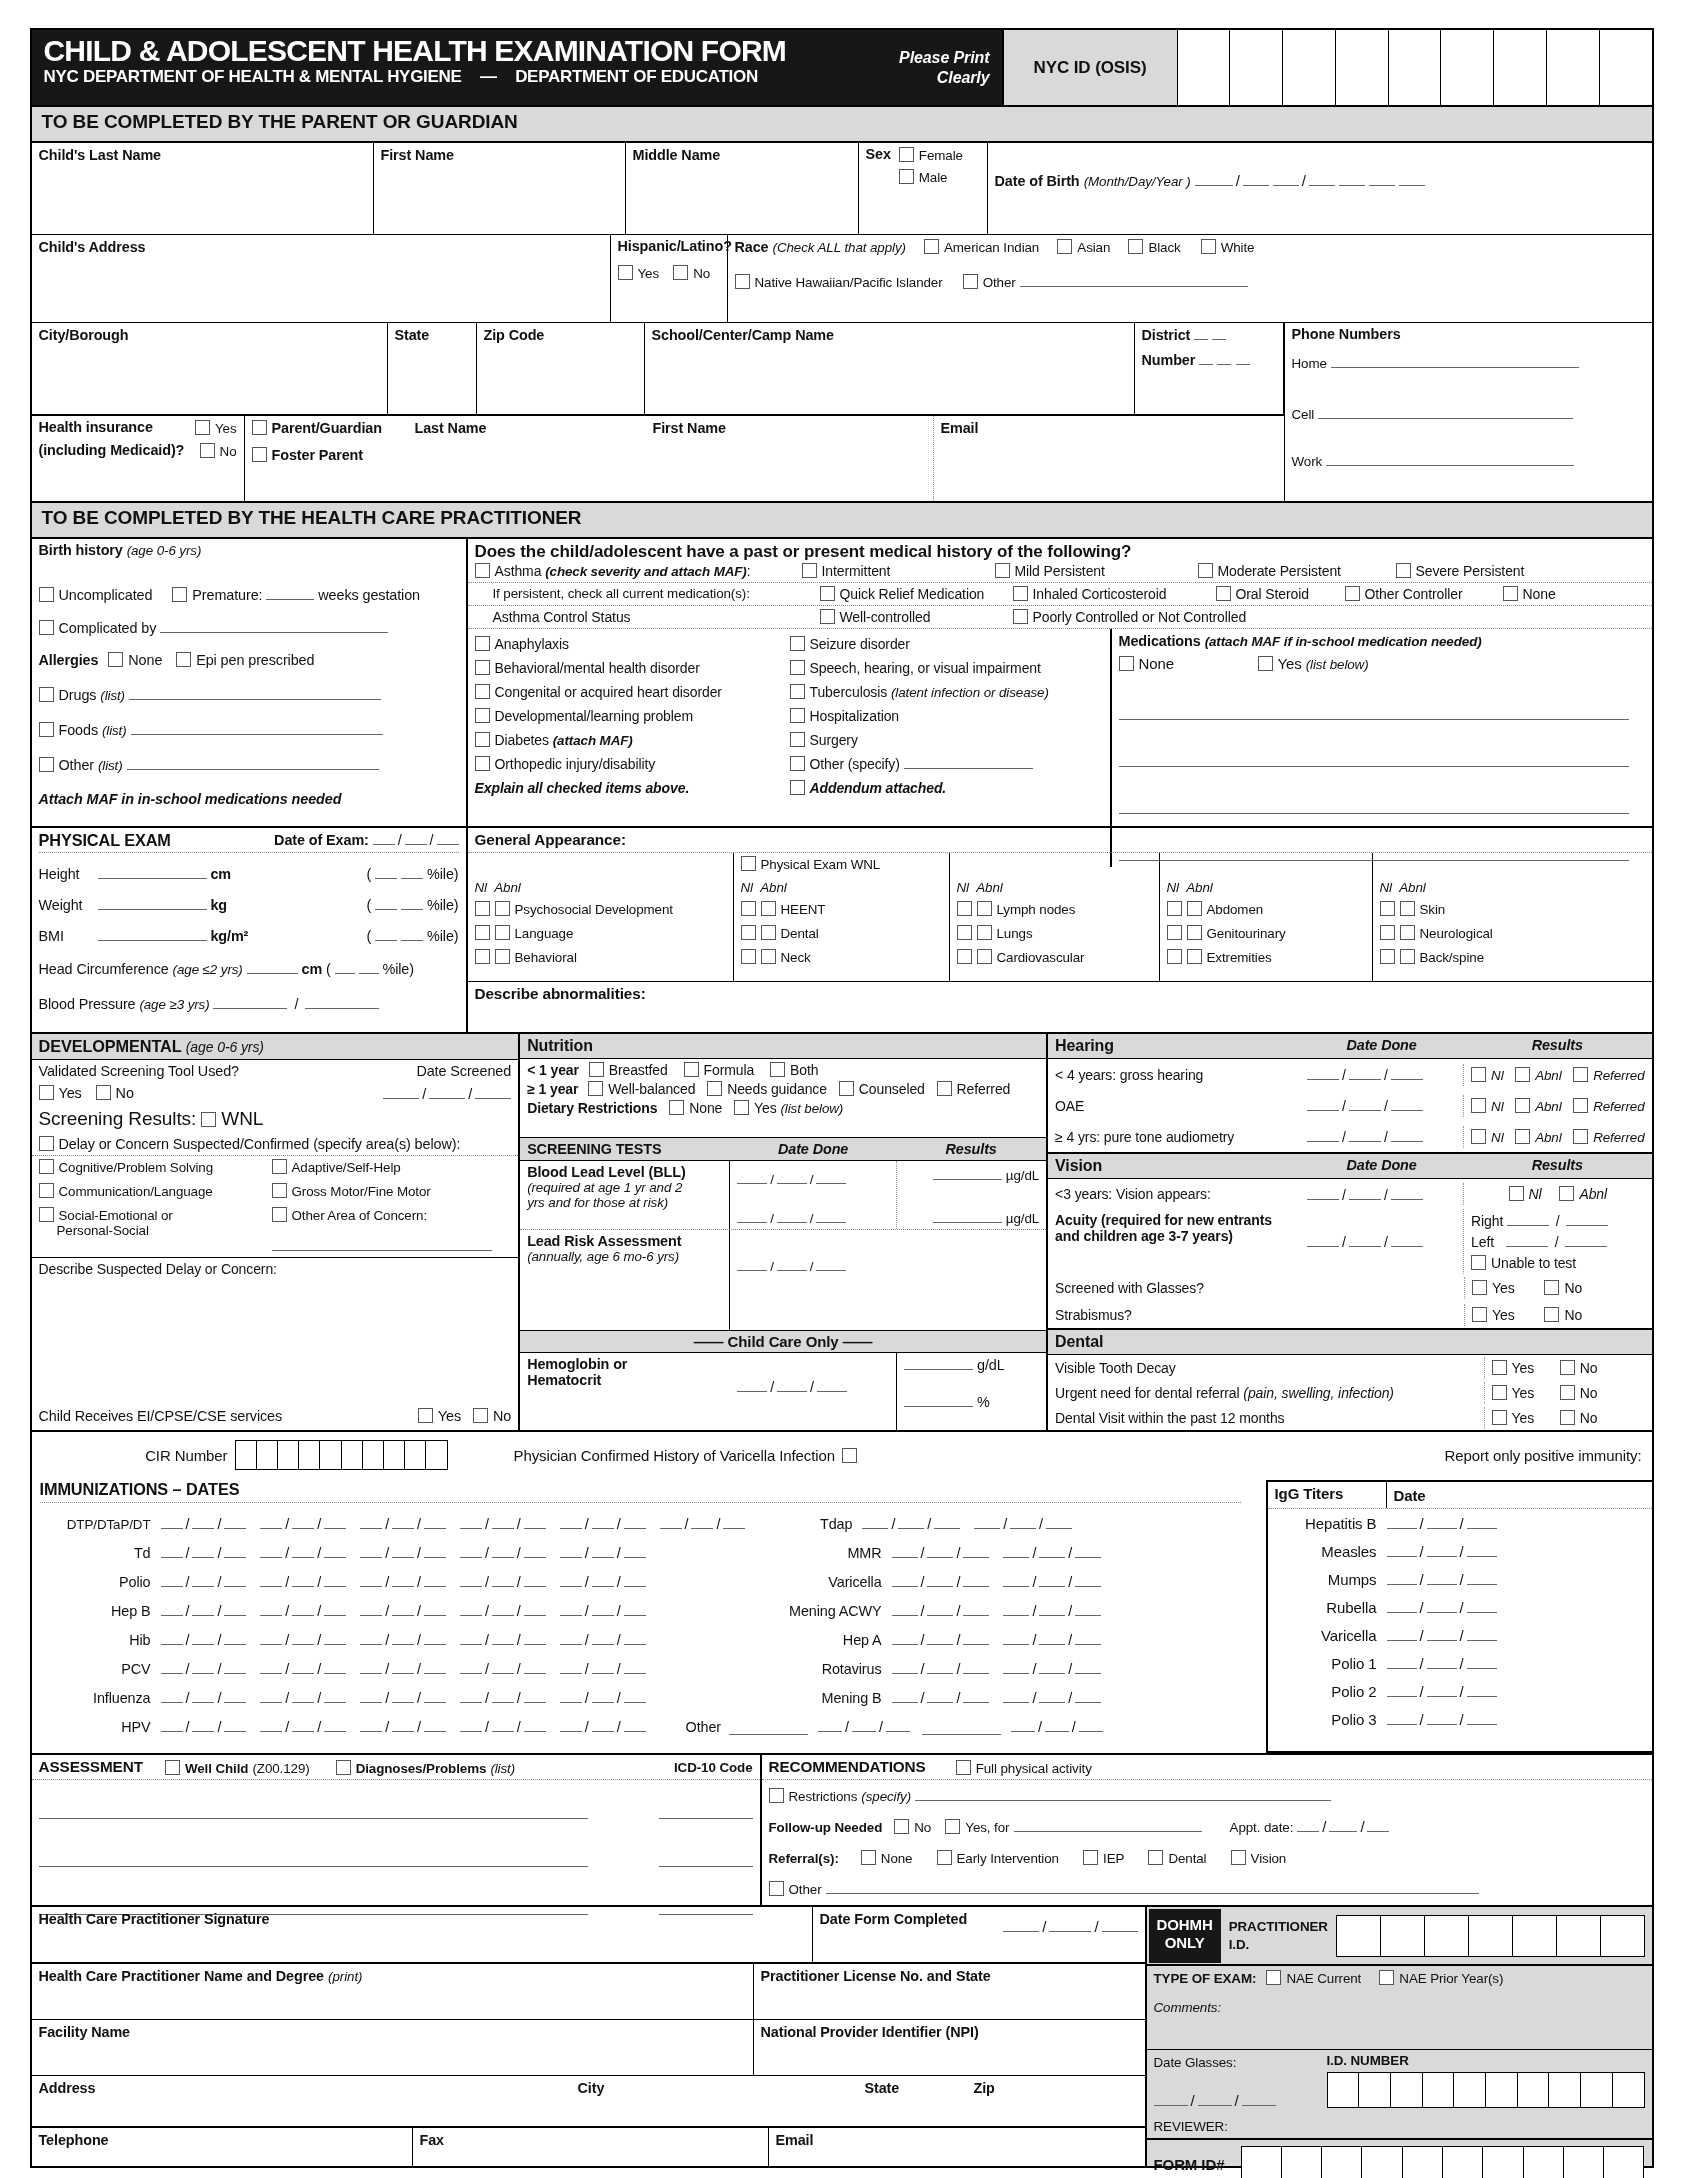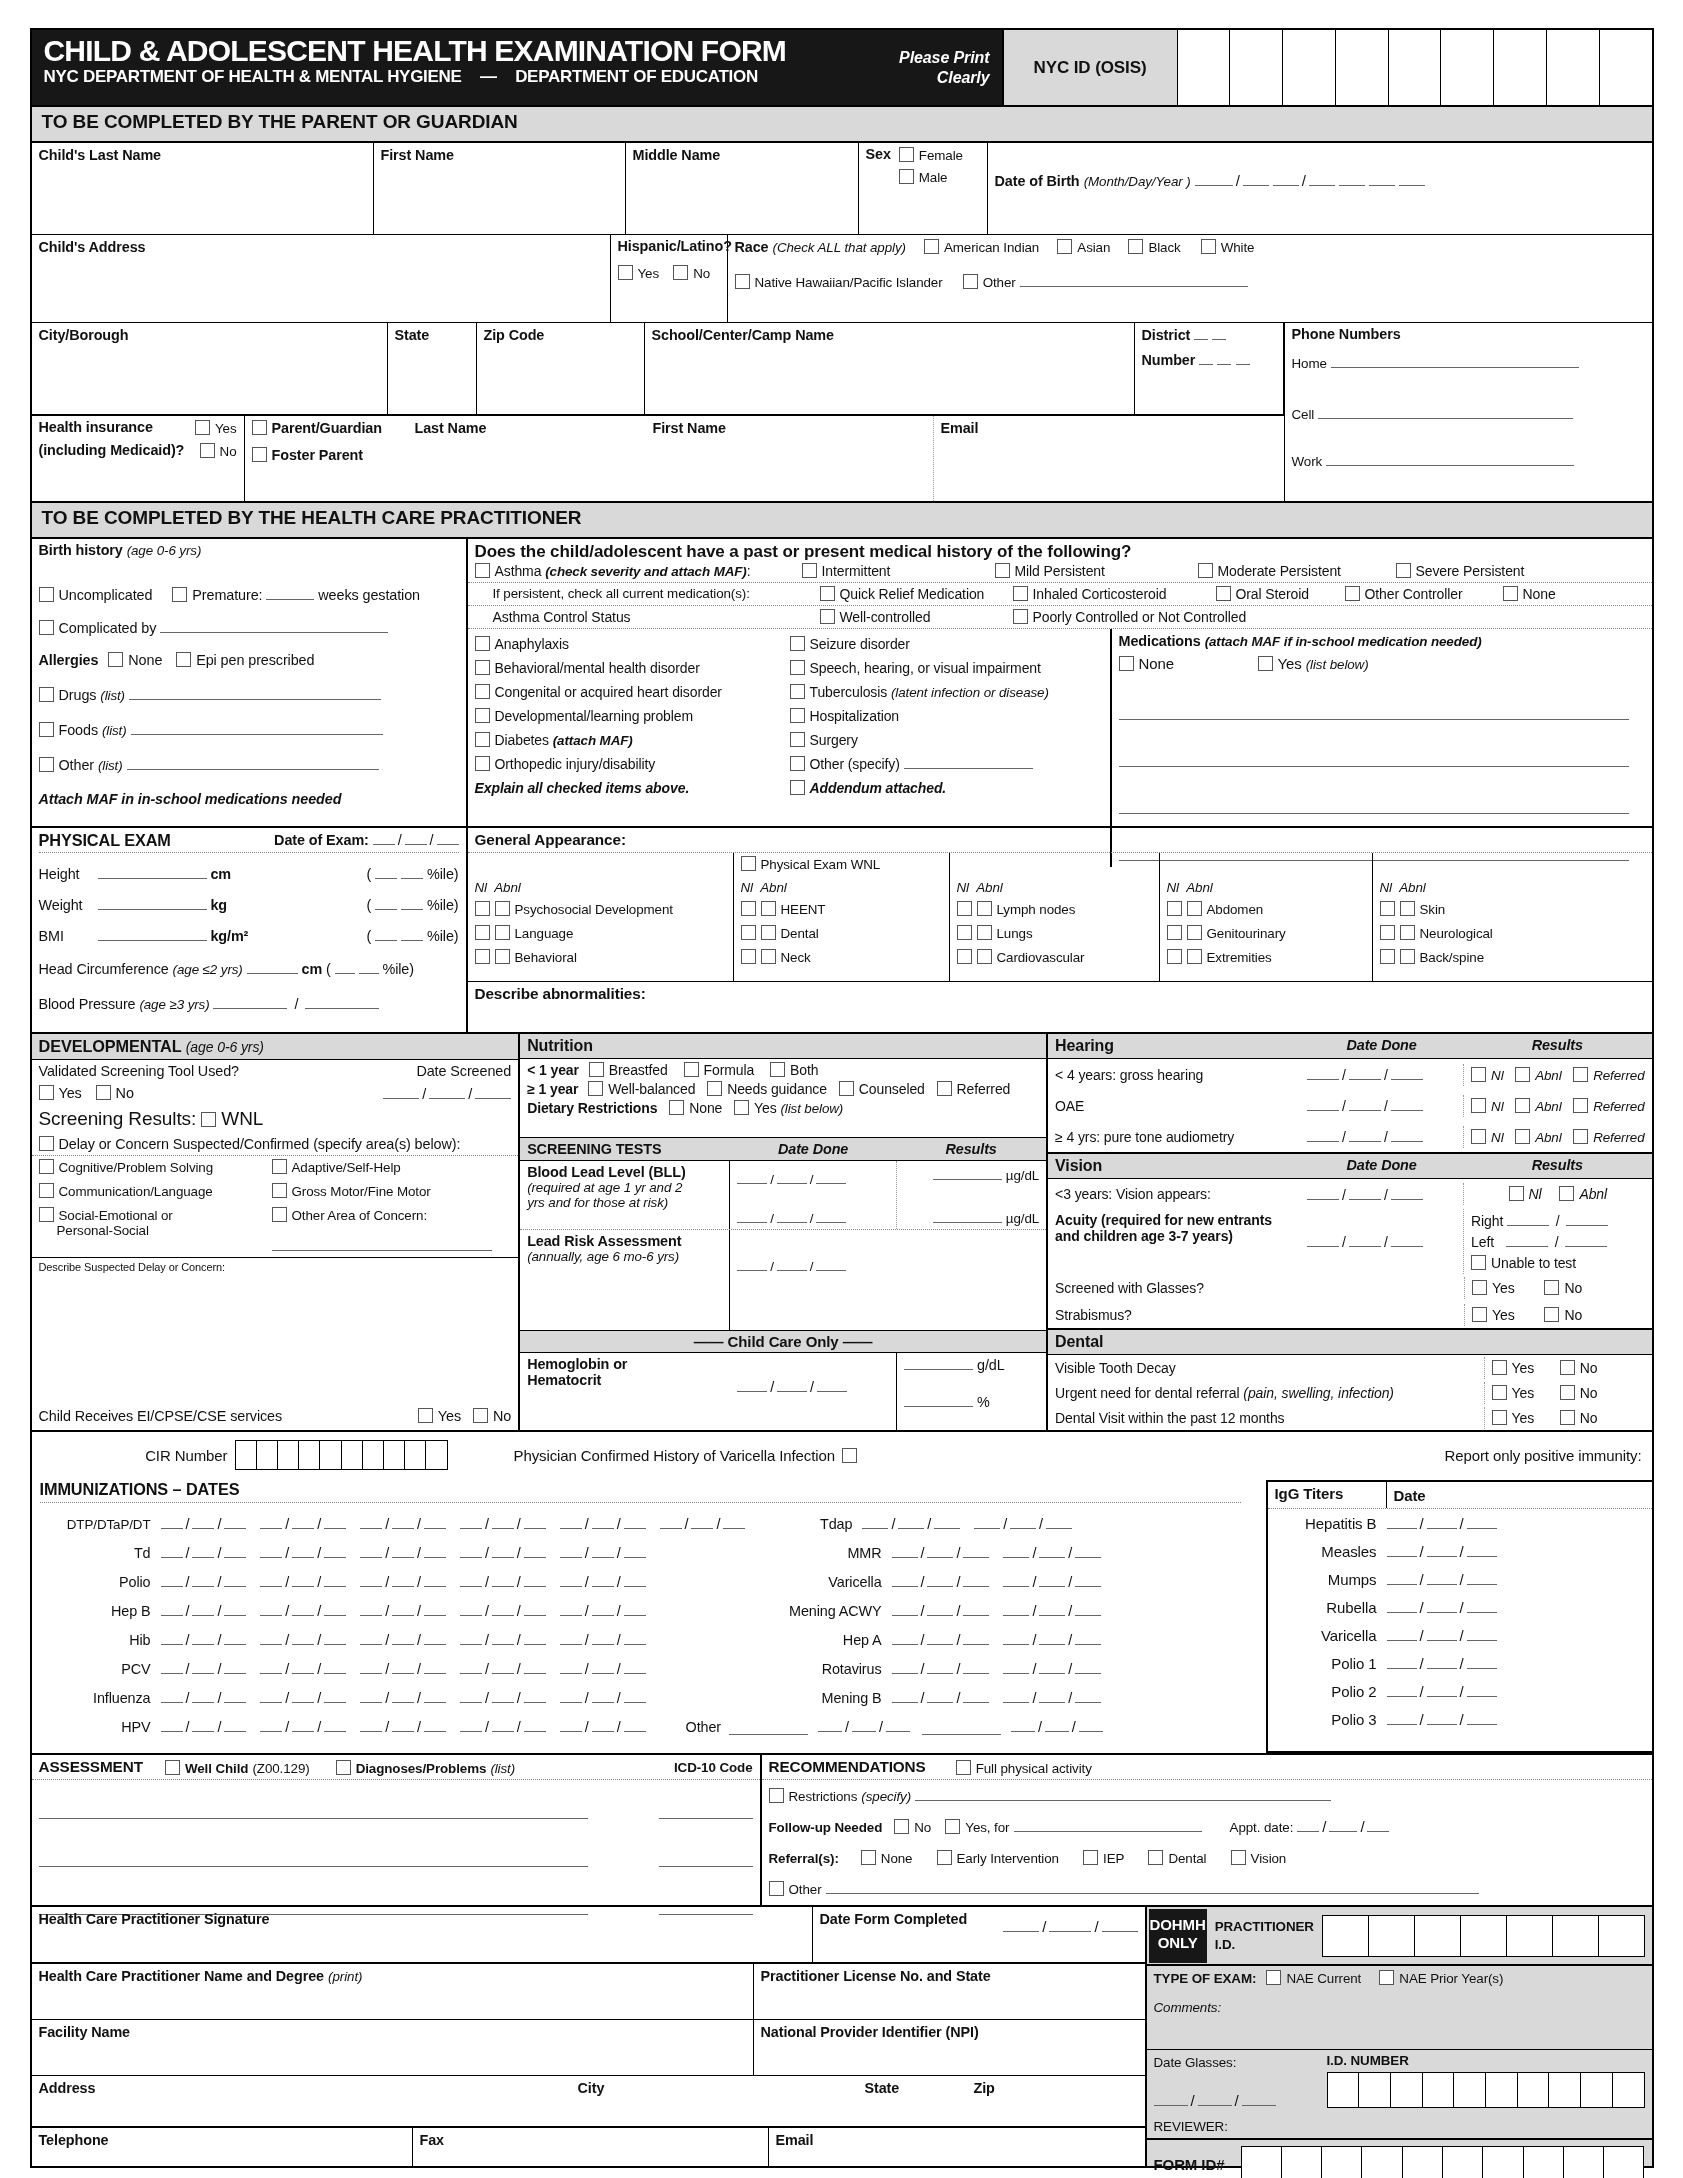--- a/index.html
+++ b/index.html
@@ -33,21 +33,21 @@
   .hosis{width:173px;background:#d9d9d9;border-left:2px solid #000;display:flex;align-items:center;justify-content:center;font-weight:bold;font-size:17px}
   .hbx{width:475px;display:flex}
   .hbx span{flex:1;border-left:1.5px solid #000;background:#fff}
   .colhdr{display:flex;background:#d9d9d9;border-bottom:1px solid #000;font-weight:bold;font-style:italic;font-size:14.4px}
   .imrow{display:flex;align-items:flex-end;height:29px;font-size:14.4px}
   .imlabel{width:111px;text-align:right;padding-right:10px;flex:none}
   .imid{width:107px;text-align:right;padding-right:10px;flex:none}
   .ccbar{background:#d9d9d9;text-align:center;font-weight:bold;border-top:1px solid #000;border-bottom:1px solid #000;padding:2px 0}
   .ccbar::before{content:"—— "}.ccbar::after{content:" ——"}
   .dohmh{background:#d9d9d9;border-left:2.5px solid #000;width:507px;box-sizing:border-box;flex:none}
-  .blackbox{background:#171717;color:#fff;font-weight:bold;text-align:center;font-size:15px;line-height:1.25;padding:7px 1px}
+  .blackbox{background:#171717;color:#fff;font-weight:bold;text-align:center;font-size:15px;line-height:1.25;padding:7px 8px}
   .ftr{font-size:14px;padding:8px 2px;color:#222}
 </style>
 </head>
 <body>
 
 <div class="page">
 <div class="form">
 
   <div class="hdr">
     <div class="hblack">
@@ -303,21 +303,21 @@
           <div style="margin-top:8px"><span class="cb"></span><span>Communication/Language</span></div>
           <div style="margin-top:8px"><span class="cb"></span><span>Social-Emotional or</span><br><span style="margin-left:18px">Personal-Social</span></div>
         </div>
         <div class="c" style="flex:1">
           <div><span class="cb"></span><span>Adaptive/Self-Help</span></div>
           <div style="margin-top:8px"><span class="cb"></span><span>Gross Motor/Fine Motor</span></div>
           <div style="margin-top:8px"><span class="cb"></span><span>Other Area of Concern:</span></div>
           <div class="u" style="width:92%;margin-top:14px"></div>
         </div>
       </div>
-      <div class="c bt1" style="flex:1;font-size:11px"><span>Describe Suspected Delay or Concern:</span></div>
+      <div class="c bt1" style="flex:1;font-size:14px"><span>Describe Suspected Delay or Concern:</span></div>
       <div class="c row" style="font-size:14.4px;padding-bottom:6px">
             <span>Child Receives EI/CPSE/CSE services</span>
         <span style="margin-left:auto"><span class="cb"></span><span>Yes</span> <span class="cb" style="margin-left:8px"></span><span>No</span></span>
           </div>
     </div>
 
     <div style="width:535px;display:flex;flex-direction:column" class="br2">
       <div class="gsub c" style="font-size:16px">Nutrition</div>
       <div class="c" style="font-size:14px"><span class="b">&lt; 1 year</span>
         <span class="cb" style="margin-left:6px"></span><span>Breastfed</span>

